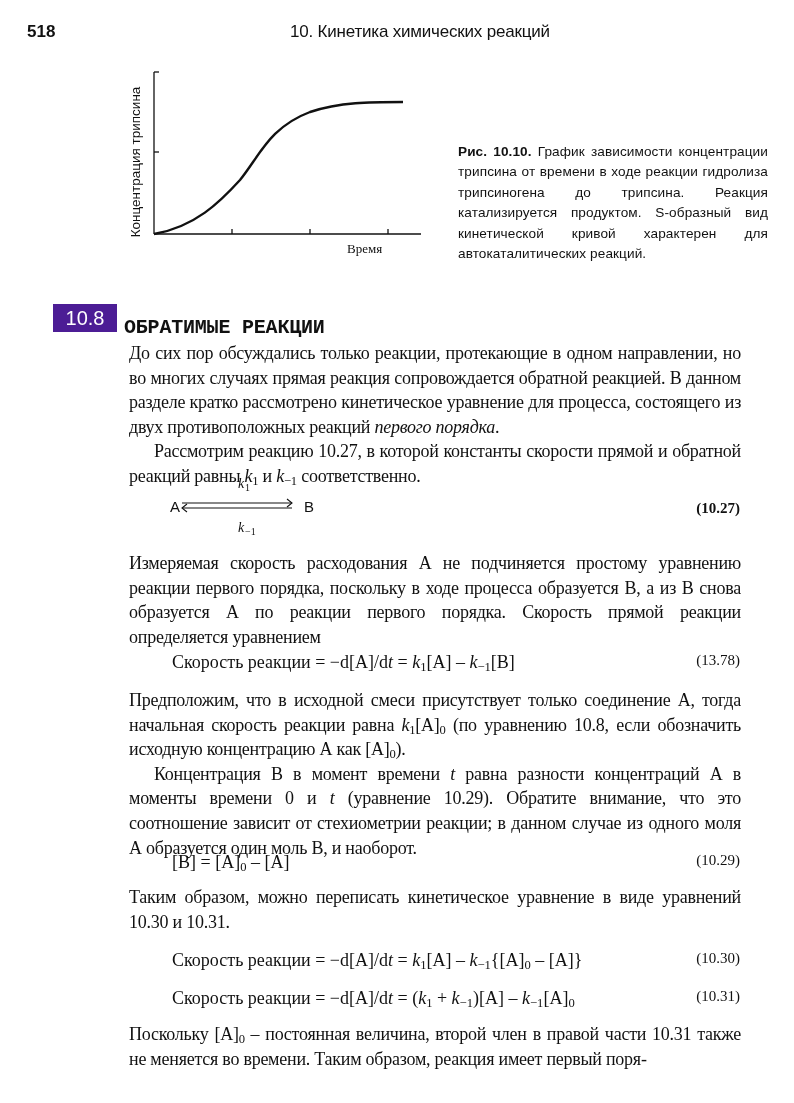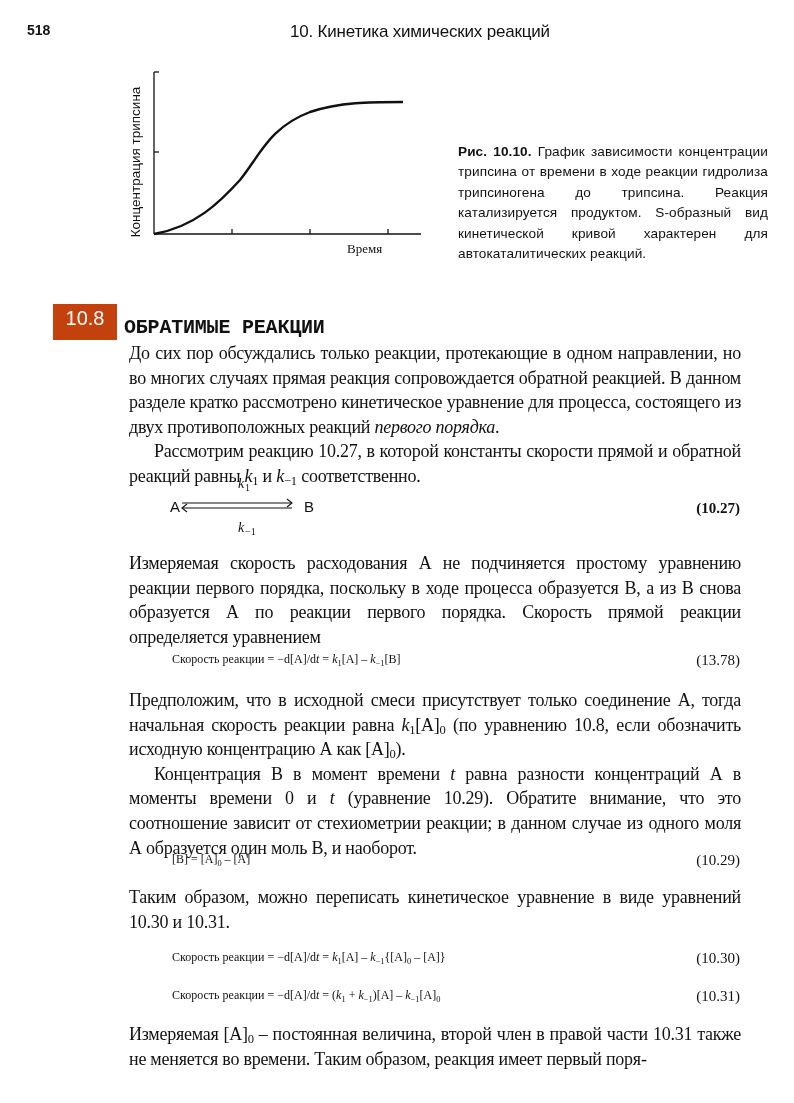--- a/index.html
+++ b/index.html
@@ -1,27 +1,27 @@
 <!DOCTYPE html>
 <html><head>
 <meta charset="utf-8">
 <style>
   html, body { margin: 0; padding: 0; background: #ffffff; }
   body { width: 794px; height: 1103px; position: relative; overflow: hidden; color: #111; font-family: "Liberation Serif", serif; }
   .abs { position: absolute; }
-  .header-num { left: 27px; top: 22px; font-family: "Liberation Sans", sans-serif; font-weight: bold; font-size: 14px; }
+  .header-num { left: 27px; top: 22px; font-family: "Liberation Sans", sans-serif; font-weight: bold; font-size: 17px; }
   .header-title { left: 290px; top: 22px; font-family: "Liberation Sans", sans-serif; font-size: 17px; letter-spacing: -0.2px; }
   .fig { left: 125px; top: 62px; width: 300px; height: 200px; }
   .caption { left: 458px; top: 142px; width: 310px; font-family: "Liberation Sans", sans-serif; font-size: 13.6px; line-height: 20.4px; text-align: justify; letter-spacing: 0.1px; }
   .caption b { font-weight: bold; }
-  .sec-badge { left: 53px; top: 304px; width: 64px; height: 36px; background: #c2410c; color: #fff; font-family: "Liberation Sans", sans-serif; font-size: 20px; text-align: center; line-height: 28px; }
+  .sec-badge { left: 53px; top: 304px; width: 64px; height: 28px; background: #4c1d95; color: #fff; font-family: "Liberation Sans", sans-serif; font-size: 20px; text-align: center; line-height: 28px; }
   .sec-title { left: 124px; top: 316px; font-family: Liberation Mono, monospace; font-weight: bold; font-size: 20px; letter-spacing: -0.2px; }
   .para { left: 129px; width: 612px; font-size: 18px; line-height: 24.6px; text-align: justify; letter-spacing: -0.25px; }
   .para .ind { display: inline-block; width: 25px; }
-  .eq { font-size: 12px; }
+  .eq { font-size: 18px; }
   .eqnum { right: 54px; font-size: 15px; }
   sub { font-size: 70%; vertical-align: -3px; line-height: 0; }
   i { font-style: italic; }
   .scheme { left: 160px; top: 475px; width: 170px; height: 62px; font-family: "Liberation Sans", sans-serif; }
 </style>
 </head>
 <body>
 
 <div class="abs header-num">518</div>
 <div class="abs header-title">10. Кинетика химических реакций</div>
@@ -75,13 +75,13 @@
 <div class="abs eqnum" style="top:852px;">(10.29)</div>
 
 <div class="abs para" style="top:885px;">Таким образом, можно переписать кинетическое уравнение в виде уравнений 10.30 и 10.31.</div>
 
 <div class="abs eq" style="left:172px; top:950px;"><span>Скорость реакции = −d[A]/d</span><i>t</i> = <i>k</i><sub>1</sub>[A] – <i>k</i><sub>−1</sub>{[A]<sub>0</sub> – [A]}</div>
 <div class="abs eqnum" style="top:950px;">(10.30)</div>
 
 <div class="abs eq" style="left:172px; top:988px;"><span>Скорость реакции = −d[A]/d</span><i>t</i> = (<i>k</i><sub>1</sub> + <i>k</i><sub>−1</sub>)[A] – <i>k</i><sub>−1</sub>[A]<sub>0</sub></div>
 <div class="abs eqnum" style="top:988px;">(10.31)</div>
 
-<div class="abs para" style="top:1022px;"><span>Измеряемая </span>[A]<sub>0</sub><span> – постоянная величина, второй член в правой части 10.31 также не меняется во времени. Таким образом, реакция имеет первый поря-</span></div>
+<div class="abs para" style="top:1022px;"><span>Поскольку </span>[A]<sub>0</sub><span> – постоянная величина, второй член в правой части 10.31 также не меняется во времени. Таким образом, реакция имеет первый поря-</span></div>
 
 </body></html>

